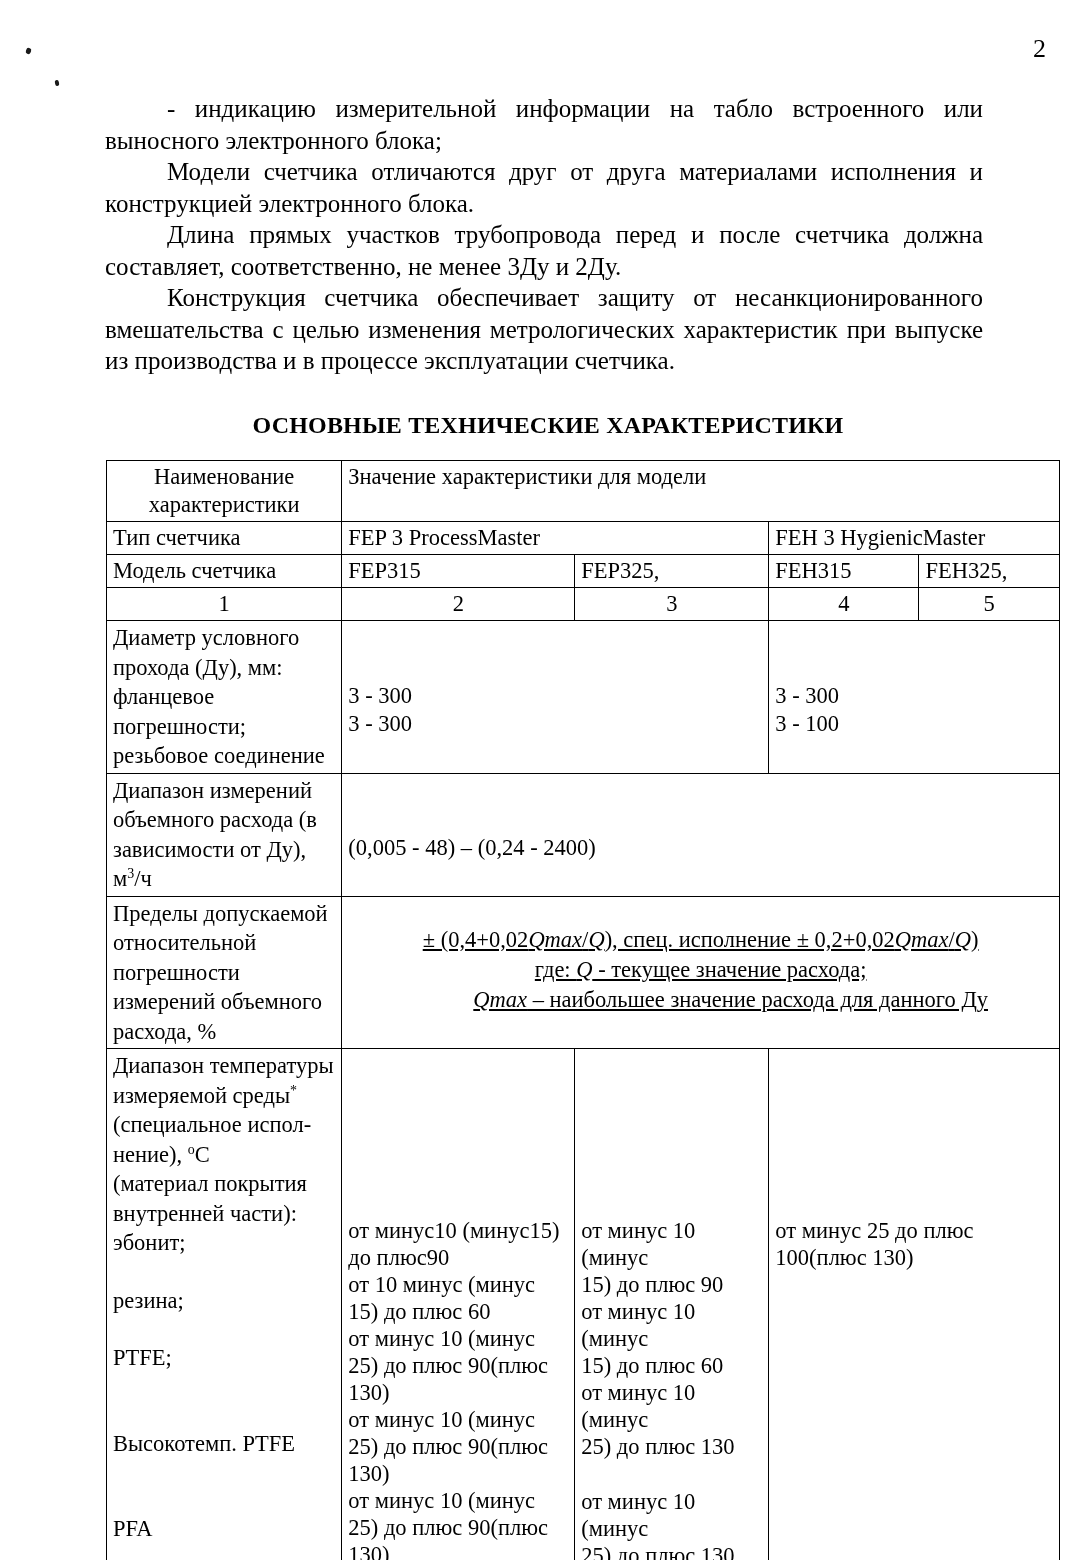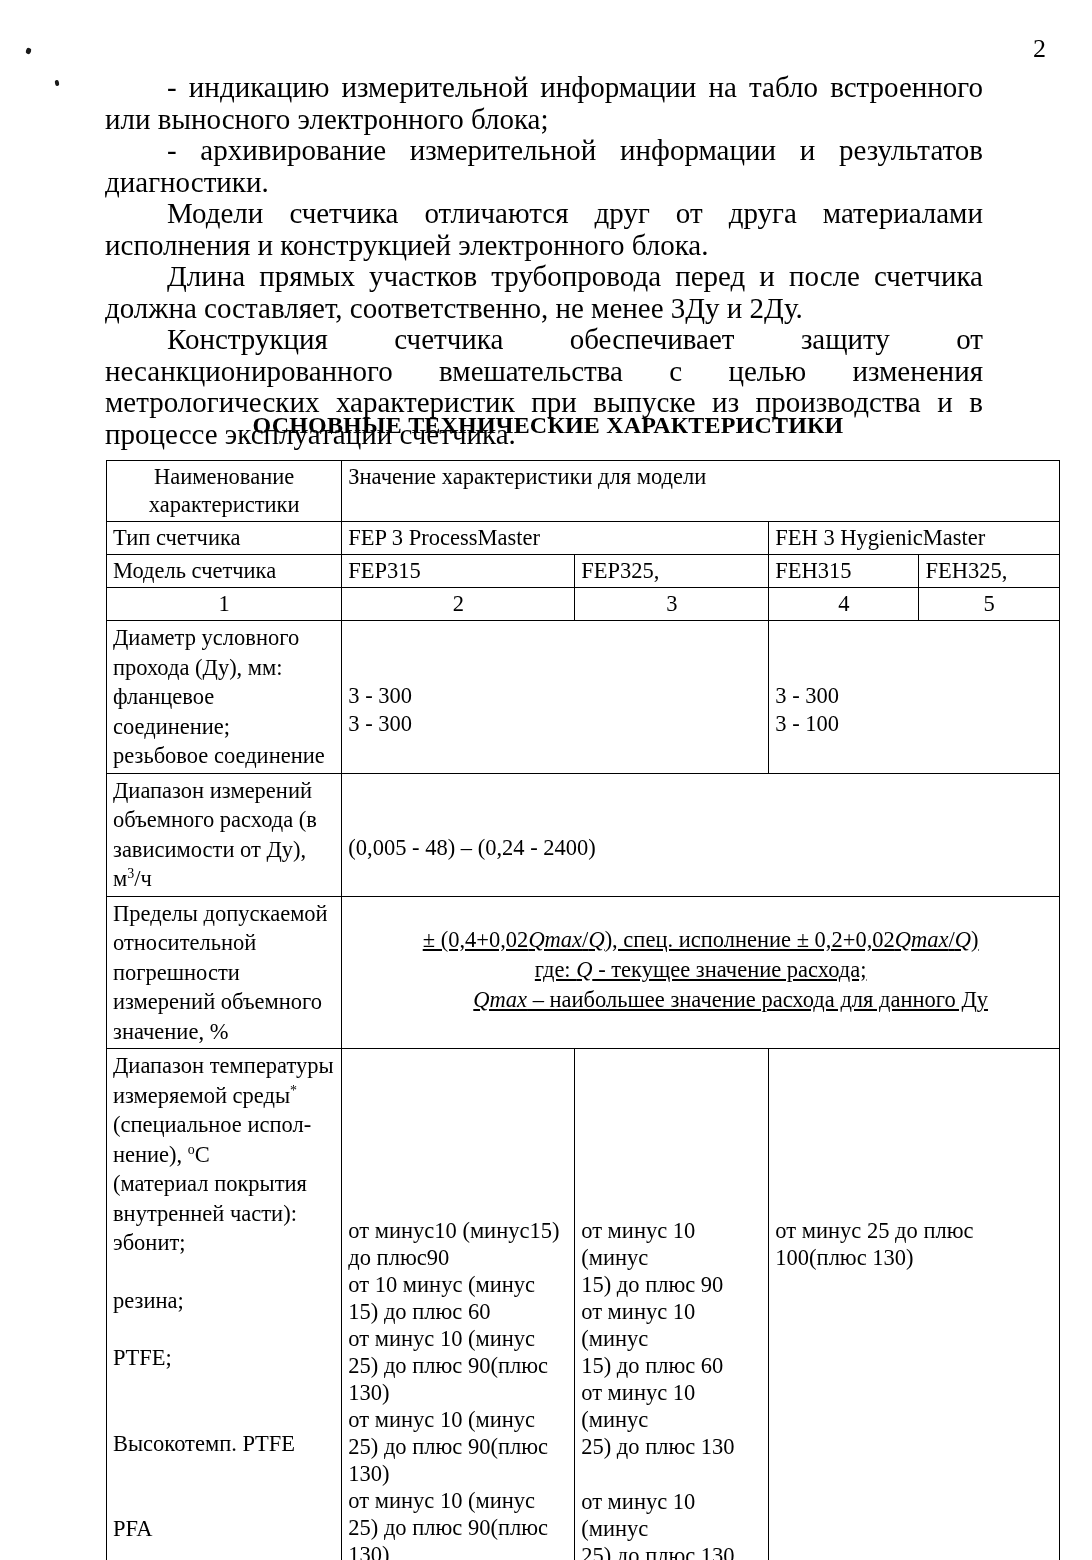--- a/index.html
+++ b/index.html
@@ -30,23 +30,23 @@
     position: absolute;
     right: 46px;
     top: 36px;
     font-size: 26px;
     line-height: 1;
   }
 
   .body-text {
     position: absolute;
     left: 105px;
-    top: 72px;
+    top: 93px;
     width: 878px;
-    font-size: 29px;
+    font-size: 25px;
     line-height: 31.5px;
   }
   .para {
     margin: 0;
     text-indent: 62px;
     text-align: justify;
     text-justify: inter-word;
   }
   .para.dash { text-indent: 62px; }
 
@@ -114,21 +114,20 @@
 
 <div class="page">
 
   <div class="speck speck-a"></div>
   <div class="speck speck-b"></div>
 
   <div class="page-number">2</div>
 
   <div class="body-text">
     <p class="para dash">- индикацию измерительной информации на табло встроенного или выносного электронного блока;</p>
-    <p class="para dash">-  архивирование измерительной информации и результатов диагностики.</p>
     <p class="para">Модели счетчика отличаются друг от друга материалами исполнения и конструкцией электронного блока.</p>
     <p class="para">Длина прямых участков трубопровода перед и после счетчика должна составляет, соответственно,  не менее  3Ду и 2Ду.</p>
     <p class="para">Конструкция счетчика обеспечивает защиту от несанкционированного вмешательства с целью изменения метрологических характеристик при выпуске из производства и в процессе эксплуатации счетчика.</p>
   </div>
 
   <div class="section-title">ОСНОВНЫЕ ТЕХНИЧЕСКИЕ ХАРАКТЕРИСТИКИ</div>
 
   <table class="spec">
     <tbody>
 
@@ -159,21 +158,21 @@
         <td>2</td>
         <td>3</td>
         <td>4</td>
         <td>5</td>
       </tr>
 
       <tr>
         <td class="c1 lbl tall-left">
           <span class="blockline">Диаметр условного</span>
           <span class="blockline">прохода (Ду), мм:</span>
-          <span class="blockline">фланцевое соединение;</span>
+          <span class="blockline">фланцевое погрешности;</span>
           <span class="blockline">резьбовое соединение</span>
         </td>
         <td class="ctr" colspan="2">
           <span class="blockline" style="height:59px"></span>
           <span class="blockline">3 - 300</span>
           <span class="blockline">3 - 300</span>
         </td>
         <td class="ctr" colspan="2">
           <span class="blockline" style="height:59px"></span>
           <span class="blockline">3 - 300</span>
@@ -192,21 +191,21 @@
           <span class="blockline">(0,005 - 48) –  (0,24 - 2400)</span>
         </td>
       </tr>
 
       <tr>
         <td class="c1 lbl tall-left">
           <span class="blockline">Пределы допускаемой</span>
           <span class="blockline">относительной</span>
           <span class="blockline">погрешности</span>
           <span class="blockline">измерений объемного</span>
-          <span class="blockline">значение, %</span>
+          <span class="blockline">расхода, %</span>
         </td>
         <td class="acc-block" colspan="4">
           <span class="blockline" style="height:26px"></span>
           <span class="blockline"><span>± (0,4+0,02</span><em class="q">Qmax</em><span>/</span><em class="q">Q</em><span>), спец. исполнение ± 0,2+0,02</span><em class="q">Qmax</em><span>/</span><em class="q">Q</em><span>)</span></span>
           <span class="blockline acc-l2"><span>где: </span><em class="q">Q</em><span> - текущее значение расхода;</span></span>
           <span class="blockline acc-l3" style="padding-left:60px"><em class="q">Qmax</em><span> – наибольшее значение расхода для данного Ду</span></span>
         </td>
       </tr>
 
       <tr>

